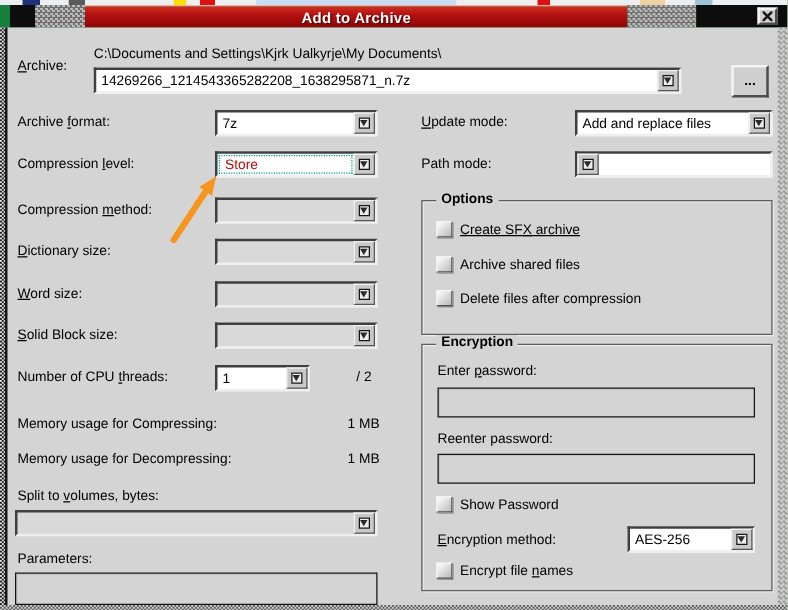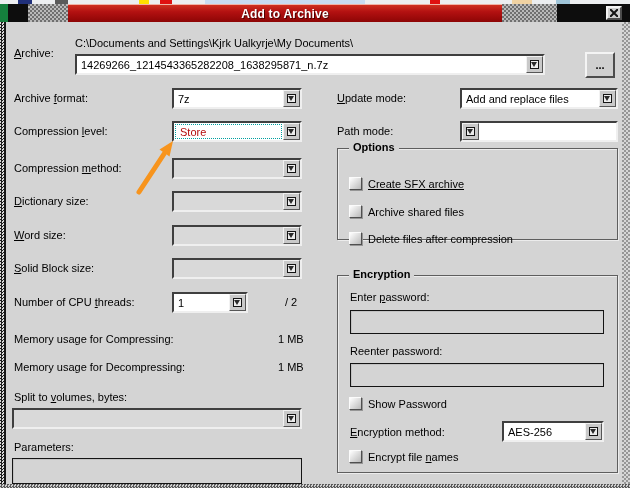--- a/index.html
+++ b/index.html
@@ -184,21 +184,21 @@
       </button>
   </div>
 
   <span class="lbl" style="left:337px;top:125px;">Path mode:</span>
   <div class="combo" style="left:460px;top:121px;width:158px;">
     <button class="dd-btn">
         <span class="dd-glyph"></span>
       </button>
   </div>
 
-  <div class="group" style="left:337px;top:148px;width:281px;height:92px;">
+  <div class="group" style="left:337px;top:160px;width:281px;height:108px;">
     <span class="group-title">Options</span>
   </div>
   <span class="cb" style="left:349px;top:177px;"></span>
   <span class="lbl" style="left:368px;top:178px;text-decoration:underline;"><span>Create SF</span><span class="mn">X</span><span> archive</span></span>
   <span class="cb" style="left:349px;top:205px;"></span>
   <span class="lbl" style="left:368px;top:206px;"><span>Archive shared files</span><span class="mn"></span><span></span></span>
   <span class="cb" style="left:349px;top:232px;"></span>
   <span class="lbl" style="left:368px;top:233px;"><span>Delete files after compression</span><span class="mn"></span><span></span></span>
 
   <div class="group" style="left:337px;top:275px;width:281px;height:198px;">

